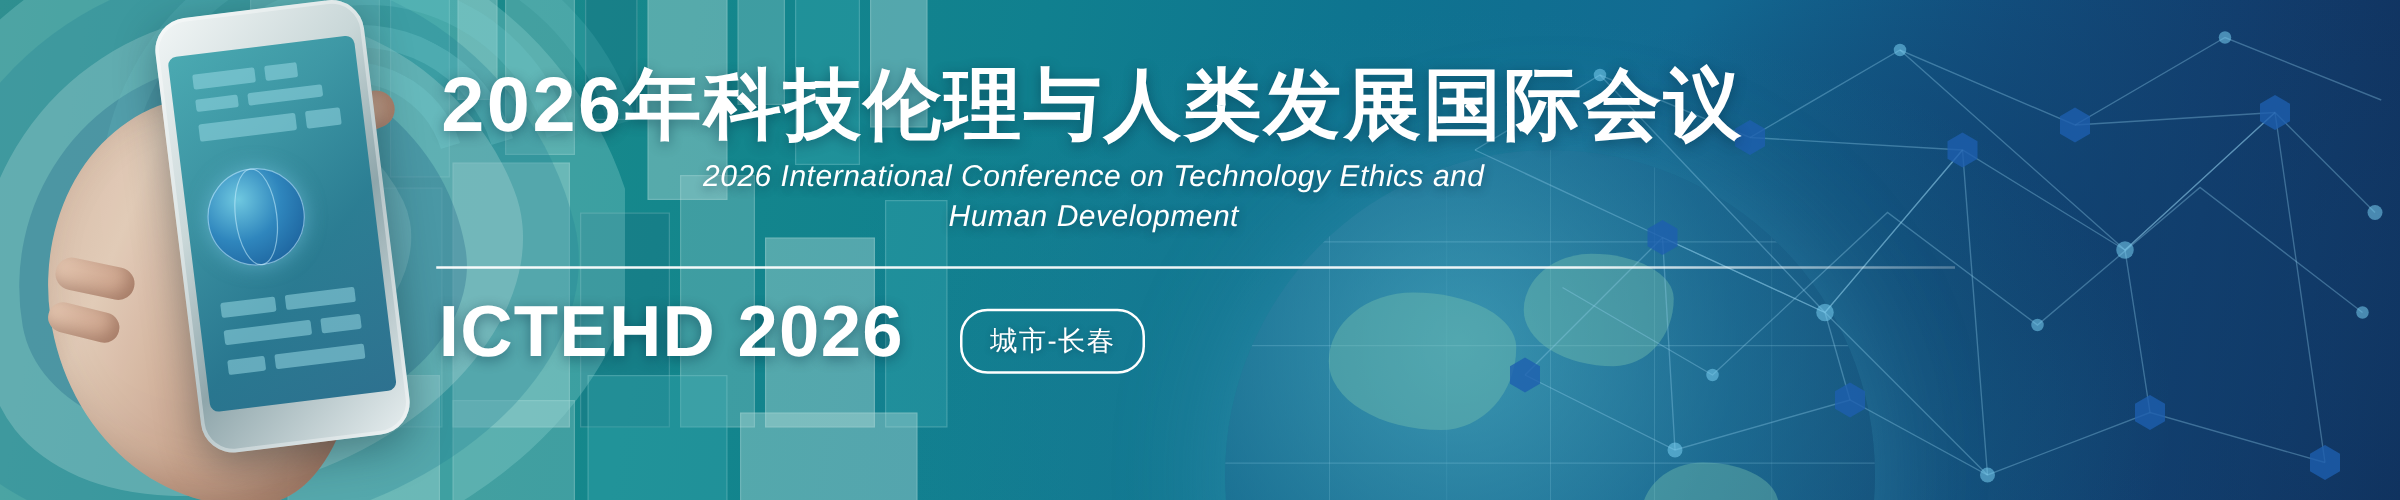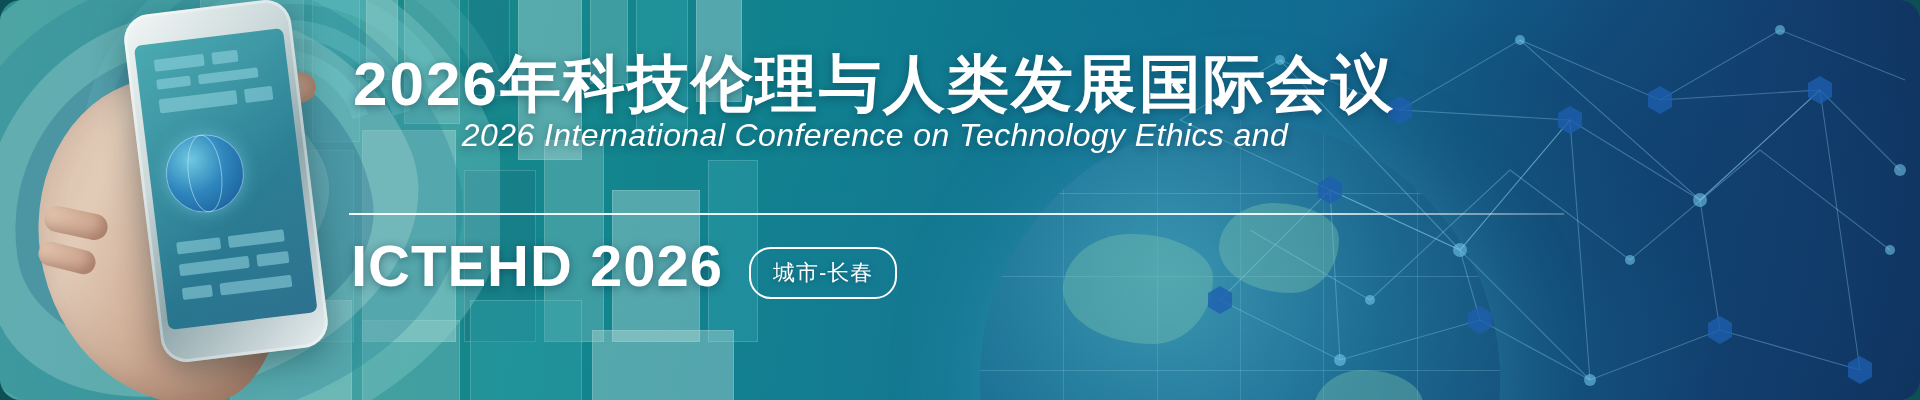--- a/index.html
+++ b/index.html
@@ -15,21 +15,20 @@
       linear-gradient(100deg,
         #2f8f90 0%,
         #1f8b8a 14%,
         #14878c 28%,
         #10808f 42%,
         #0e7490 55%,
         #126a92 68%,
         #12507f 80%,
         #123e6e 90%,
         #10305c 100%);
-    border-radius: 21px;
   }
 
   
   .blocks{position:absolute;left:0;top:0;width:760px;height:400px;overflow:hidden;opacity:.85;}
   .blk{position:absolute;background:rgba(190,225,222,.30);border:1px solid rgba(225,245,242,.22);}
   .blk.d{background:rgba(26,116,130,.45);}
   .blk.l{background:rgba(206,233,228,.42);}
   .blk.t{background:rgba(60,170,180,.38);}
 
   
@@ -96,31 +95,31 @@
   .content{position:absolute;left:345px;top:0;width:1200px;height:400px;}
 
   .cn-title{
     position:absolute;left:8px;top:42px;
     font-size:62px;font-weight:700;color:#fff;letter-spacing:2px;
     font-family:"Liberation Sans",sans-serif;
     text-shadow:0 2px 10px rgba(0,40,60,.45);
     white-space:nowrap;
   }
   .en-sub{
-    position:absolute;left:0;top:114px;width:1060px;
+    position:absolute;left:0;top:126px;width:1060px;
     text-align:center;
-    font-size:32px;font-style:italic;font-weight:400;color:#fff;
+    font-size:24px;font-style:italic;font-weight:400;color:#fff;
     line-height:1.35;letter-spacing:.4px;
     text-shadow:0 2px 8px rgba(0,40,60,.45);
   }
   .divider{
     position:absolute;left:4px;top:213px;width:1215px;height:2px;
     background:linear-gradient(90deg,rgba(255,255,255,.95) 0%,rgba(255,255,255,.9) 75%,rgba(255,255,255,.25) 100%);
   }
-  .acr-row{position:absolute;left:6px;top:232px;display:flex;align-items:center;gap:26px;}
+  .acr-row{position:absolute;left:6px;top:232px;display:flex;align-items:center;gap:45px;}
   .acronym{
     font-size:58px;font-weight:700;color:#fff;letter-spacing:1px;
     font-family:"Liberation Sans",sans-serif;
     text-shadow:0 2px 10px rgba(0,40,60,.45);
     white-space:nowrap;
   }
   .city-badge{
     margin-top:14px;
     padding:9px 22px;
     border:2px solid #fff;border-radius:22px;
@@ -250,20 +249,21 @@
       <circle cx="730" cy="250" r="5"></circle>
     </g>
   </svg>
 
   <div class="content">
 
     <div class="cn-title">2026年科技伦理与人类发展国际会议</div>
 
     <div class="en-sub">
       <div>2026 International Conference on Technology Ethics and</div>
+      <div>Human Development</div>
     </div>
 
     <div class="divider"></div>
 
     <div class="acr-row">
       <div class="acronym">ICTEHD 2026</div>
       <div class="city-badge">城市-长春</div>
     </div>
 
   </div>

